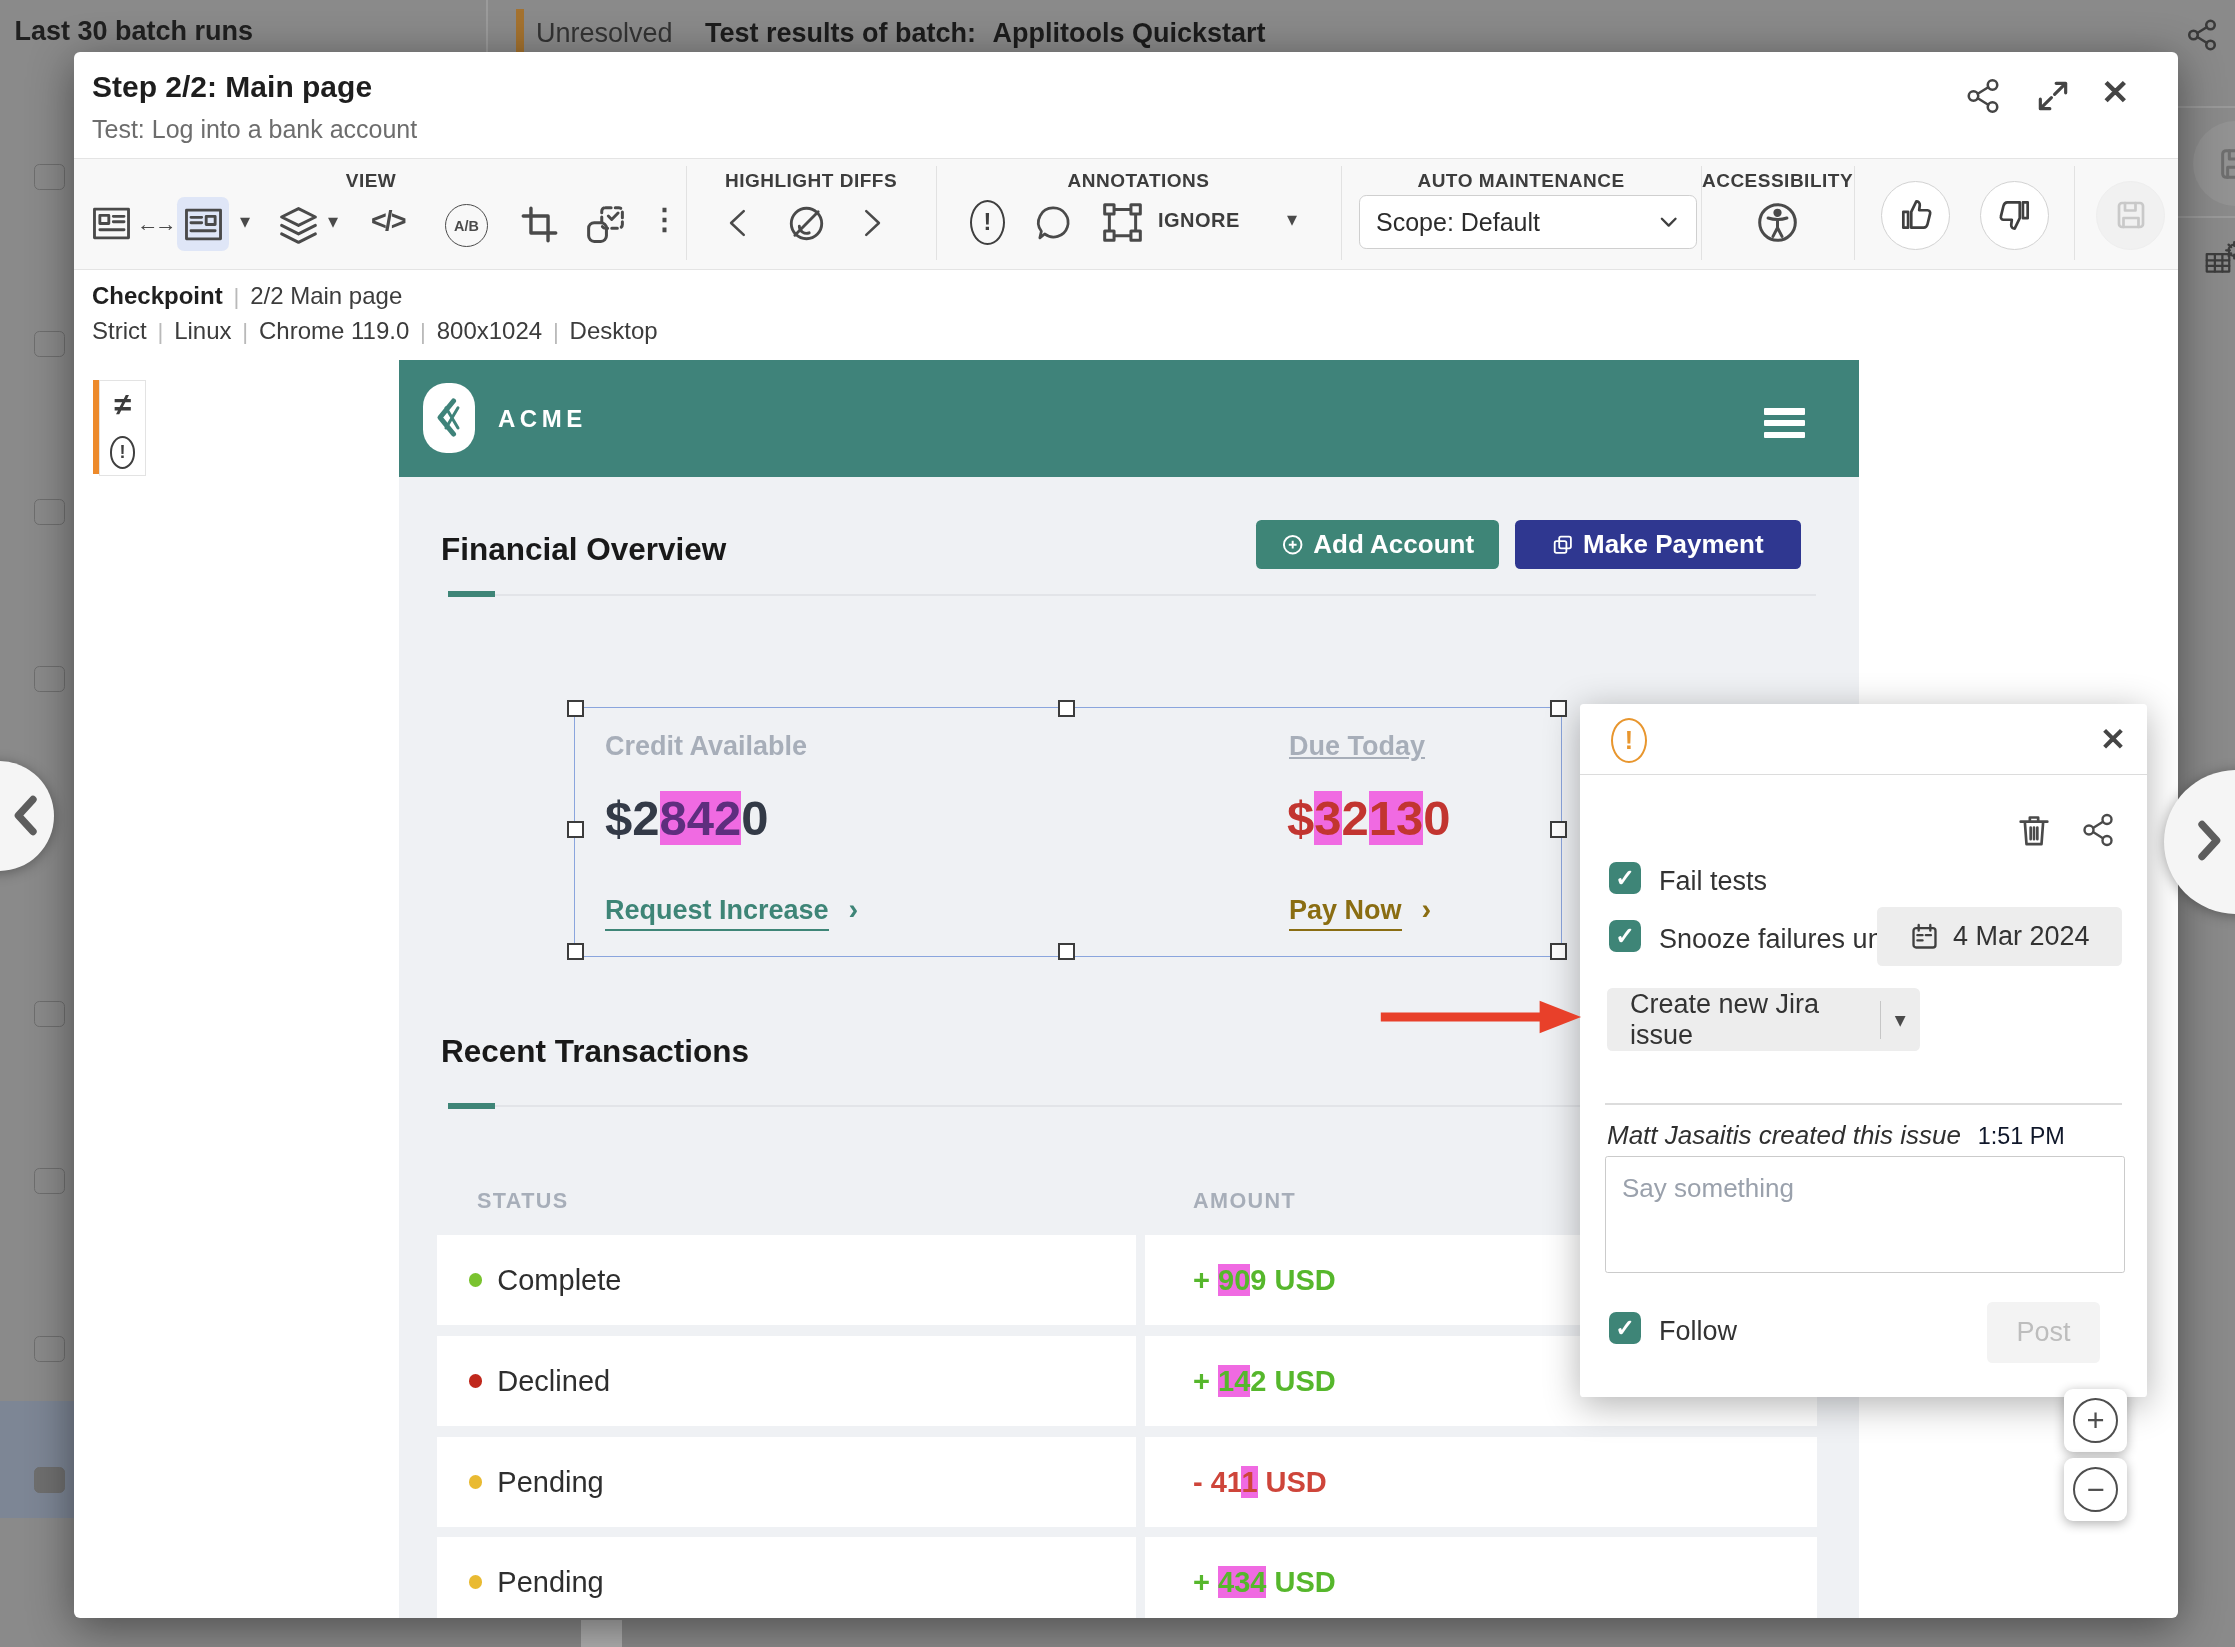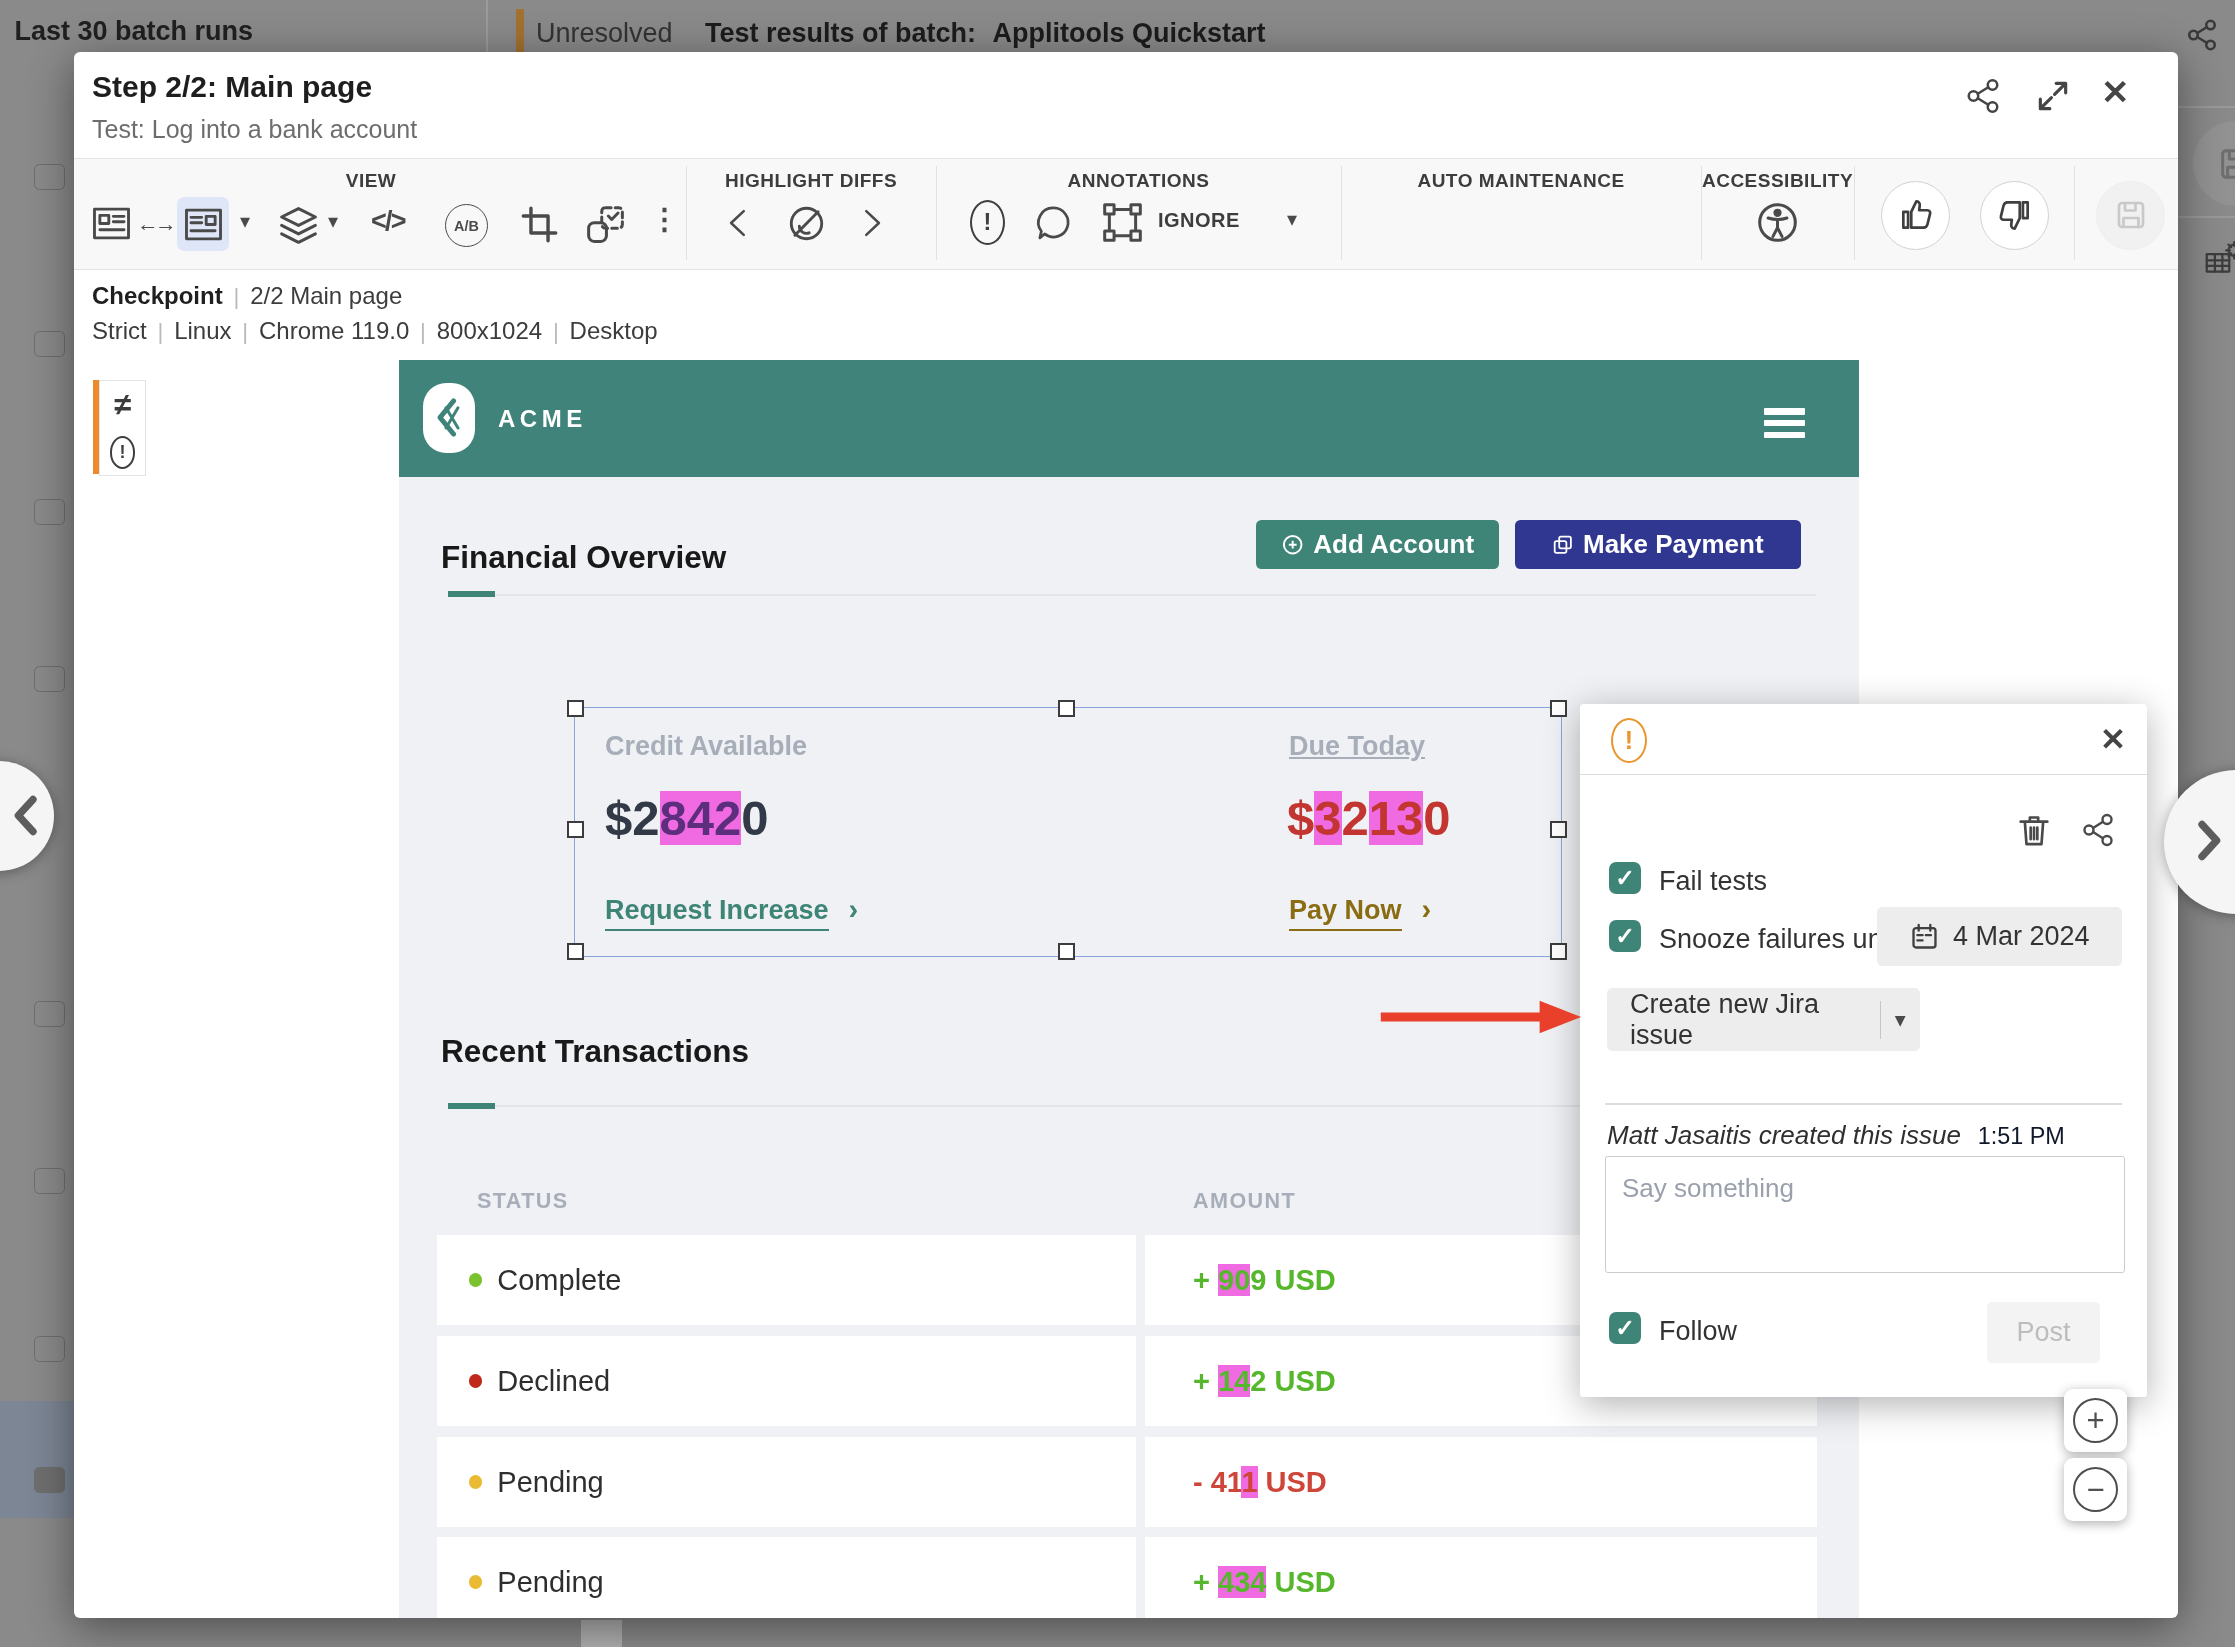--- a/index.html
+++ b/index.html
@@ -287,20 +287,26 @@
           <rect x="2.5" y="16.5" width="5" height="5" fill="#f8f8f8"></rect>
               <rect x="16.5" y="16.5" width="5" height="5" fill="#f8f8f8"></rect>
             </g>
           </svg>
       </div>
       <div class="abs ignore-txt" style="left:1084px;top:50px;">IGNORE</div>
       <div class="abs caret" style="left:1213px;top:50px;">▾</div>
       <div class="abs tb-sep" style="left:1267px;"></div>
 
       <div class="abs tb-label" style="left:1267px;top:10.8px;width:360px;">AUTO MAINTENANCE</div>
+      <div class="abs scope" style="left:1285px;top:36px;width:304px;height:52px;">
+        <span>Scope: Default</span>
+        <svg width="23.4" height="23.4" viewBox="0 0 24 24">
+            <path class="stroke" style="stroke-width:2.4;" d="m5 9 7 7 7-7"></path>
+          </svg>
+      </div>
       <div class="abs tb-sep" style="left:1627px;"></div>
 
       <div class="abs tb-label" style="left:1627px;top:10.8px;width:153px;">ACCESSIBILITY</div>
       <div class="abs tbi" style="left:1681px;top:41px;">
         <svg width="45" height="45" viewBox="0 0 24 24">
             <g class="stroke">
           <circle cx="12" cy="12" r="9.5"></circle>
               <circle cx="12" cy="6.8" r="1.4" fill="#4a4a4a"></circle>
           <path d="M7 9.6c3.3 1.1 6.7 1.1 10 0M12 10.6v4.2l-2.4 4.6M12 14.8l2.4 4.6"></path>
             </g>
@@ -357,21 +363,21 @@
             </svg>
         </div>
         <div class="abs brand" style="left:99px;top:45px;">ACME</div>
         <div class="abs burger" style="left:1365px;top:43px;cursor:pointer;">
           <div></div>
             <div></div>
             <div></div>
         </div>
       </div>
 
-      <div class="abs h1" style="left:42px;top:179px;">Financial Overview</div>
+      <div class="abs h1" style="left:42px;top:171px;">Financial Overview</div>
       <div class="abs btn btn-teal" style="left:857px;top:160px;width:243px;height:49px;">
         <svg width="23.4" height="23.4" viewBox="0 0 24 24">
             <g fill="none" stroke="#fff" stroke-width="2">
               <circle cx="12" cy="12" r="9"></circle>
               <path d="M12 8v8M8 12h8"></path>
             </g>
           </svg>
         <span>Add Account</span>
       </div>
       <div class="abs btn btn-navy" style="left:1116px;top:160px;width:286px;height:49px;">

